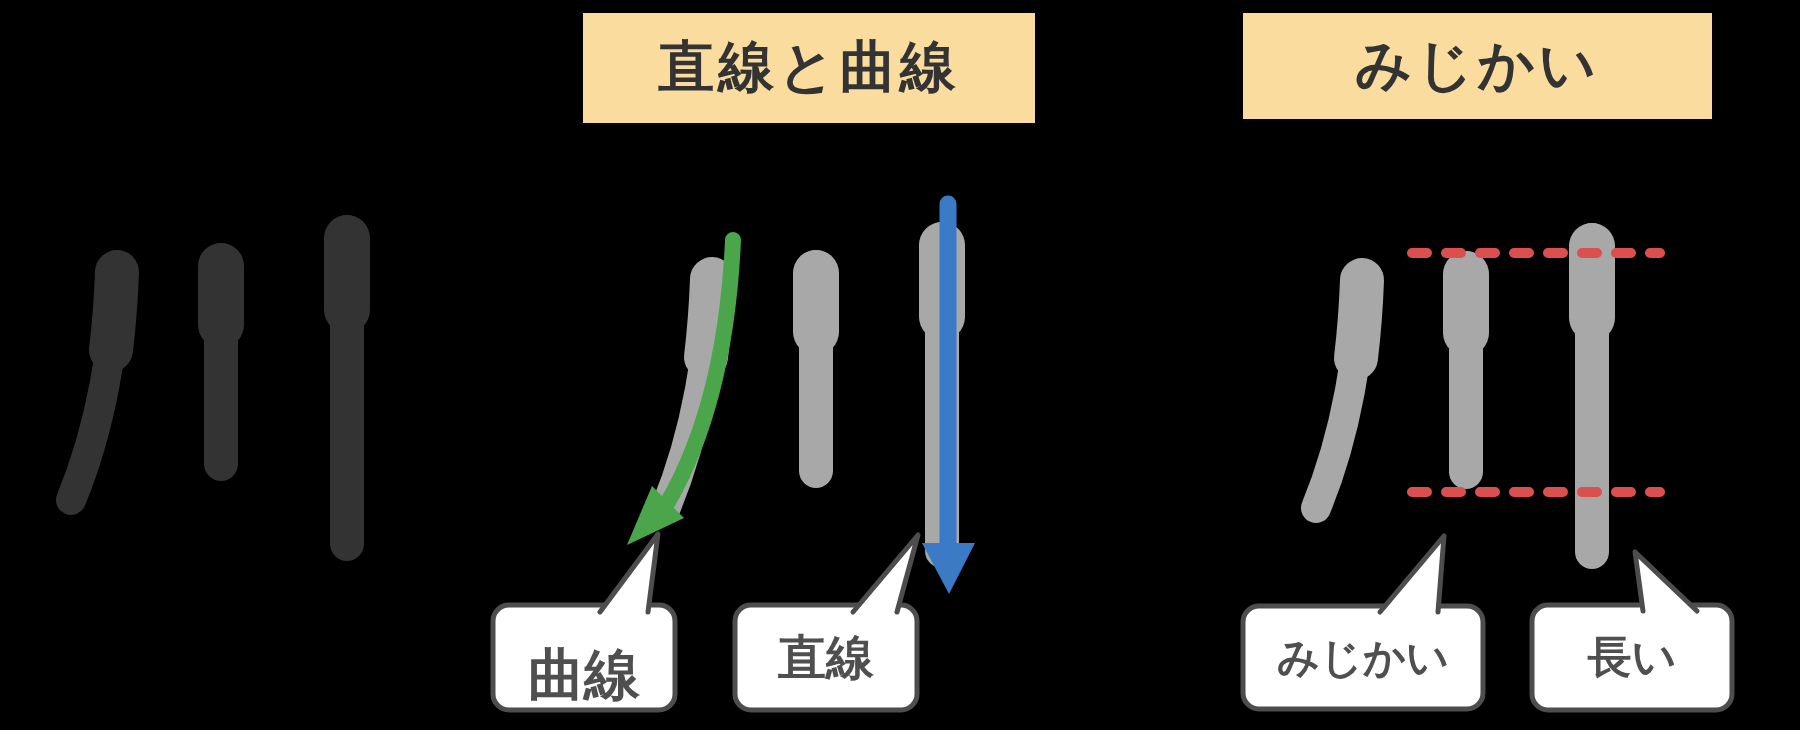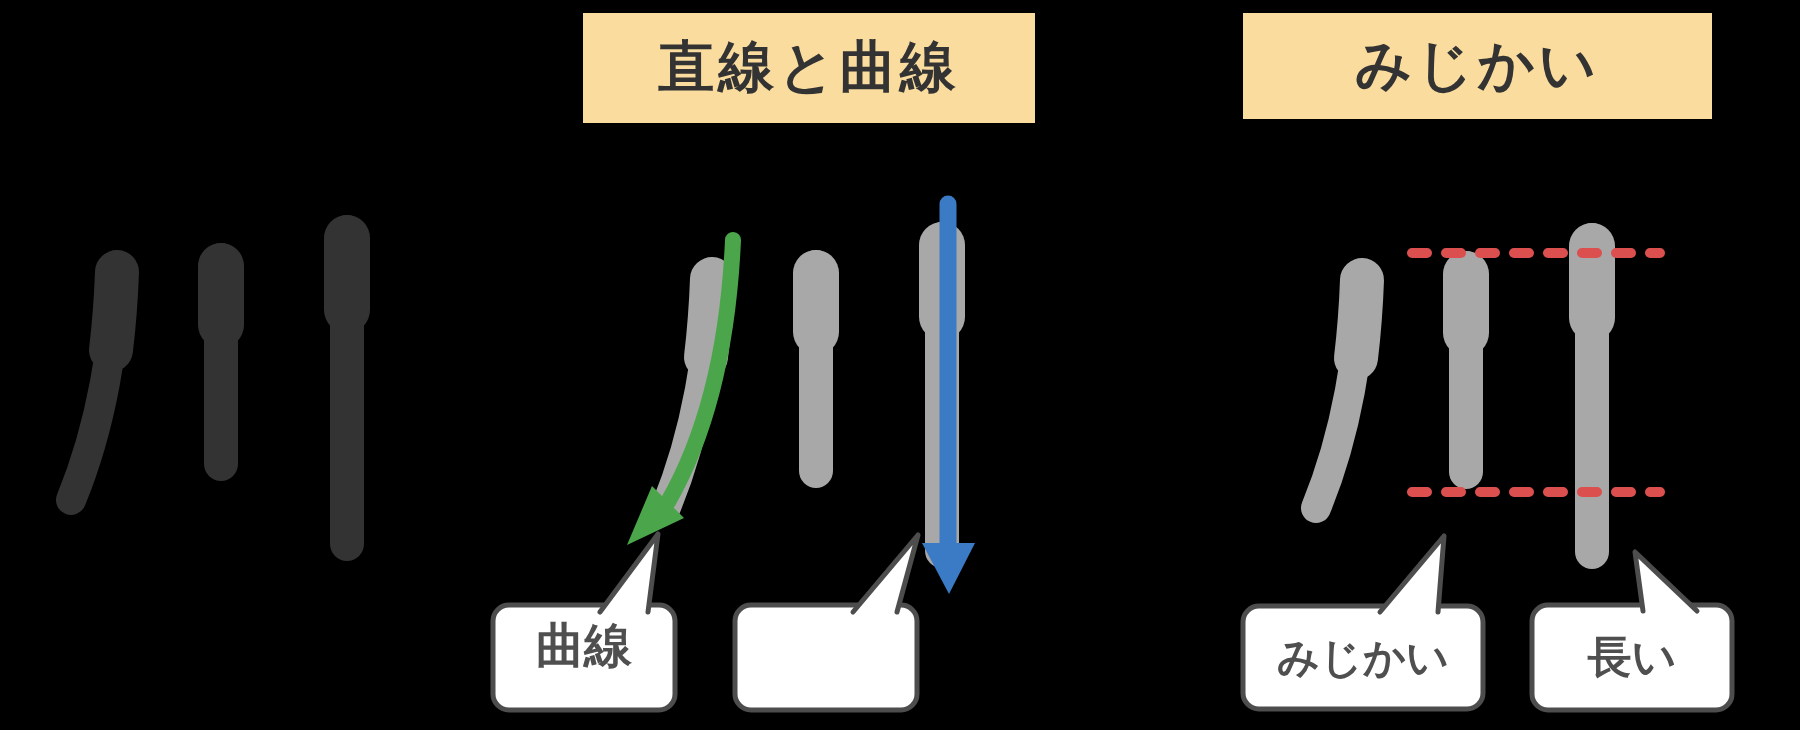--- a/index.html
+++ b/index.html
@@ -14,21 +14,21 @@
     position:absolute;display:flex;align-items:center;justify-content:center;
     background:var(--headerBg,#fadc9e);color:var(--headerText,#333);
     font-size:56px;font-weight:bold;letter-spacing:4px;
   }
   .header.h-left{left:583px;top:13px;width:452px;height:110px;}
   .header.h-right{left:1243px;top:13px;width:469px;height:106px;}
   .bubble-label{
     position:absolute;display:flex;align-items:center;justify-content:center;
     color:var(--bubbleText,#4f4f4f);font-weight:bold;
   }
-  .bl-curve   {left:493px; top:593px;width:182px;height:105px;font-size:48px;}
+  .bl-curve   {left:493px; top:623px;width:182px;height:105px;font-size:56px;}
   .bl-straight{left:735px; top:605px;width:182px;height:105px;font-size:48px;}
   .bl-short   {left:1243px;top:606px;width:240px;height:103px;font-size:42px;}
   .bl-long    {left:1532px;top:605px;width:200px;height:105px;font-size:44px;}
   .kawa-dark {color:var(--kanjiDark,#333);}
   .kawa-gray {color:var(--kanjiGray,#a8a8a8);}
   .arrow-green-shaft{stroke:var(--arrowGreen,#4ba64b);}
   .arrow-green-head {fill:var(--arrowGreen,#4ba64b);}
   .arrow-blue-shaft {stroke:var(--arrowBlue,#3b7bc6);}
   .arrow-blue-head  {fill:var(--arrowBlue,#3b7bc6);}
   .dash-red{stroke:var(--dashRed,#db4d4d);}
@@ -85,16 +85,17 @@
   </svg>
 
   <div class="header h-left">
     <span>直線と曲線</span>
   </div>
   <div class="header h-right">
     <span>みじかい</span>
   </div>
 
   <div class="bubble-label bl-curve">曲線</div>
+  <div class="bubble-label bl-straight">直線</div>
   <div class="bubble-label bl-short">みじかい</div>
   <div class="bubble-label bl-long">長い</div>
 
 </div>
 
 </body></html>

